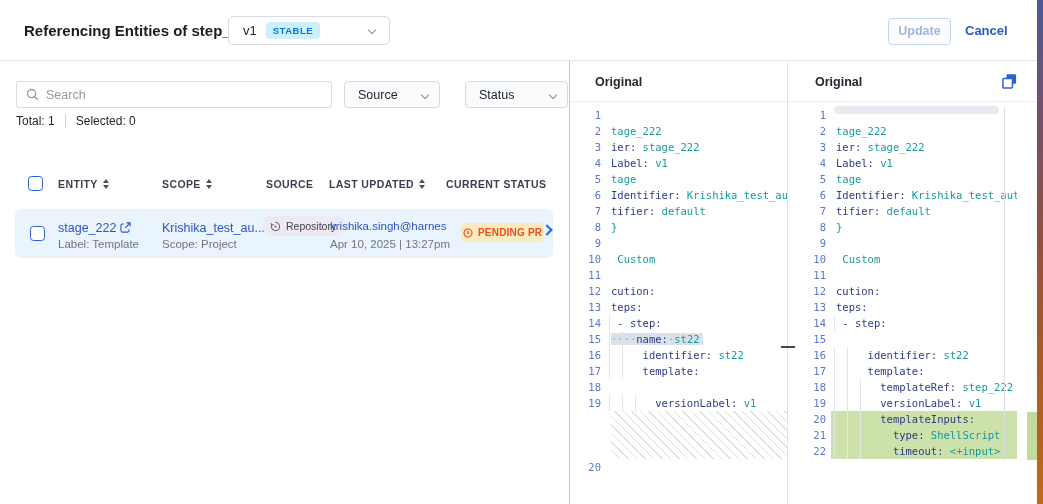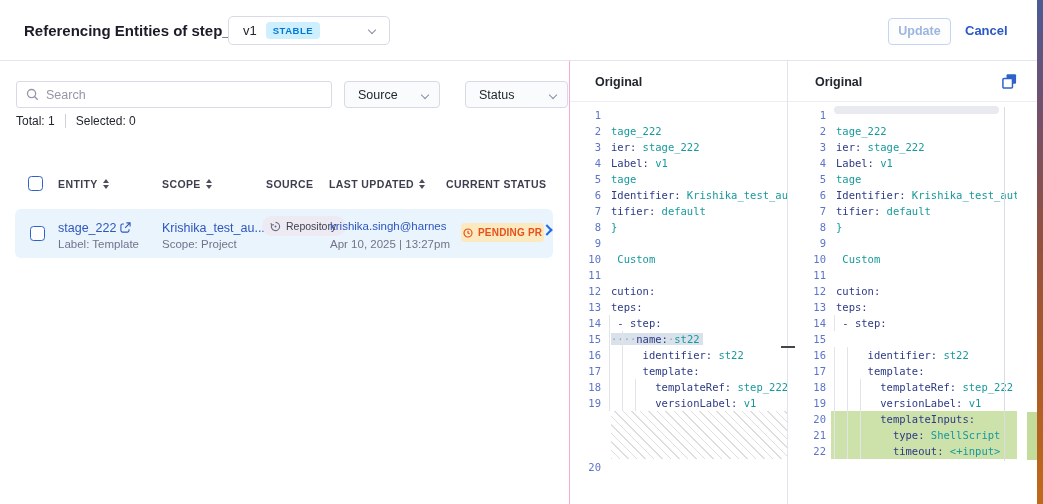--- a/index.html
+++ b/index.html
@@ -211,21 +211,21 @@
         <div class="cl"><span class="num">8</span><span class="body"><span><span class="v">}</span></span></span></div>
         <div class="cl"><span class="num">9</span><span class="body"><span></span></span></div>
         <div class="cl"><span class="num">10</span><span class="body"><span><span> </span><span class="v">Custom</span></span></span></div>
         <div class="cl"><span class="num">11</span><span class="body"><span></span></span></div>
         <div class="cl"><span class="num">12</span><span class="body"><span><span class="k">cution:</span></span></span></div>
         <div class="cl"><span class="num">13</span><span class="body"><span><span class="k">teps:</span></span></span></div>
         <div class="cl"><span class="num">14</span><span class="body"><span class="guide" style="left: 3px;"></span><span><span> </span><span class="k">- step:</span></span></span></div>
         <div class="cl"><span class="num">15</span><span class="body"><span class="guide" style="left: 3px;"></span><span class="guide" style="left: 16px;"></span><span class="selbg"><span class="ws">····</span><span class="k">name:</span><span class="ws">·</span><span class="v">st22</span></span></span></div>
         <div class="cl"><span class="num">16</span><span class="body"><span class="guide" style="left: 3px;"></span><span class="guide" style="left: 16px;"></span><span><span>     </span><span class="k">identifier:</span><span class="v"> st22</span></span></span></div>
         <div class="cl"><span class="num">17</span><span class="body"><span class="guide" style="left: 3px;"></span><span class="guide" style="left: 16px;"></span><span><span>     </span><span class="k">template:</span></span></span></div>
-        <div class="cl"><span class="num">18</span><span class="body"><span class="guide" style="left: 3px;"></span><span class="guide" style="left: 16px;"></span><span class="guide" style="left: 29px;"></span><span><span>       </span><span class="k">templateRef:</span><span class="v"> step_222</span></span></span></div>
+        <div class="cl"><span class="num">18</span></div>
         <div class="cl"><span class="num">19</span><span class="body"><span class="guide" style="left: 3px;"></span><span class="guide" style="left: 16px;"></span><span class="guide" style="left: 29px;"></span><span><span>       </span><span class="k">versionLabel:</span><span class="v"> v1</span></span></span></div>
         <div class="hatch" style="height: 48px;"></div>
         <div class="cl"><span class="num">20</span><span class="body"><span></span></span></div>
       </div>
     <div class="pane refr" id="pane-refr">
         <div class="cl"><span class="num">1</span><span class="body"><span></span></span></div>
         <div class="cl"><span class="num">2</span><span class="body"><span><span class="v">tage_222</span></span></span></div>
         <div class="cl"><span class="num">3</span><span class="body"><span><span class="k">ier:</span><span class="v"> stage_222</span></span></span></div>
         <div class="cl"><span class="num">4</span><span class="body"><span><span class="k">Label:</span><span class="v"> v1</span></span></span></div>
         <div class="cl"><span class="num">5</span><span class="body"><span><span class="v">tage</span></span></span></div>

